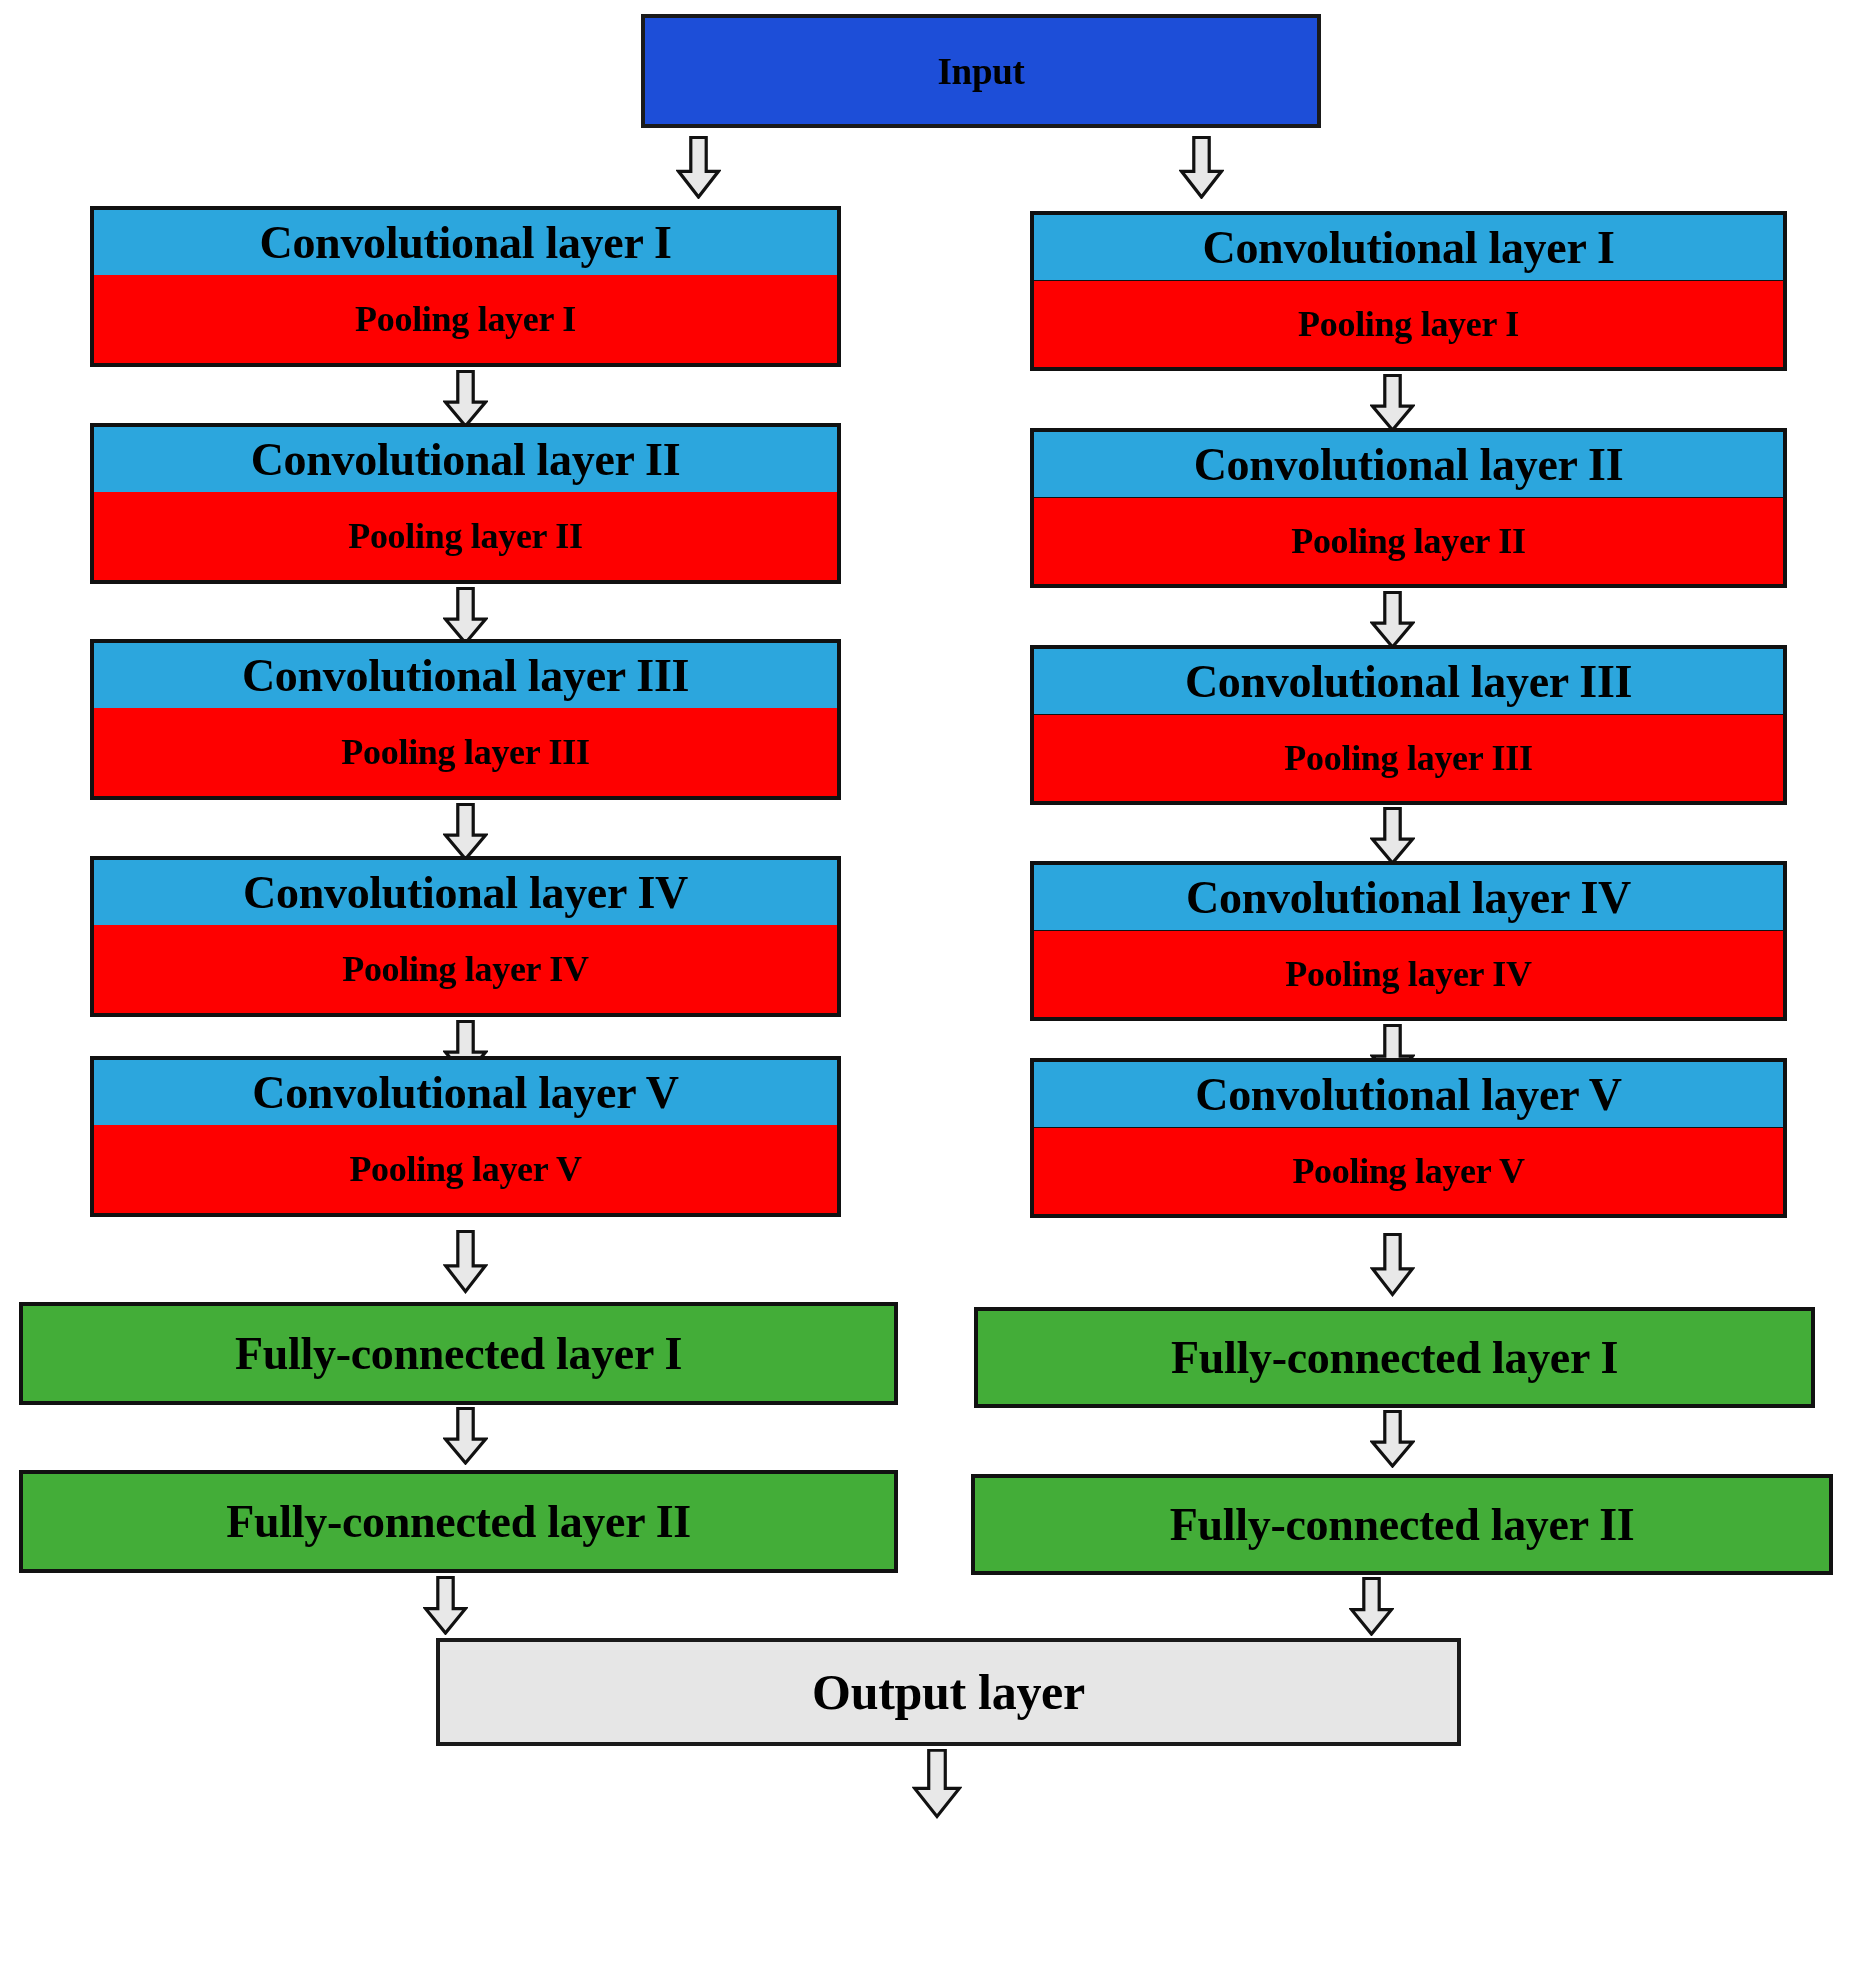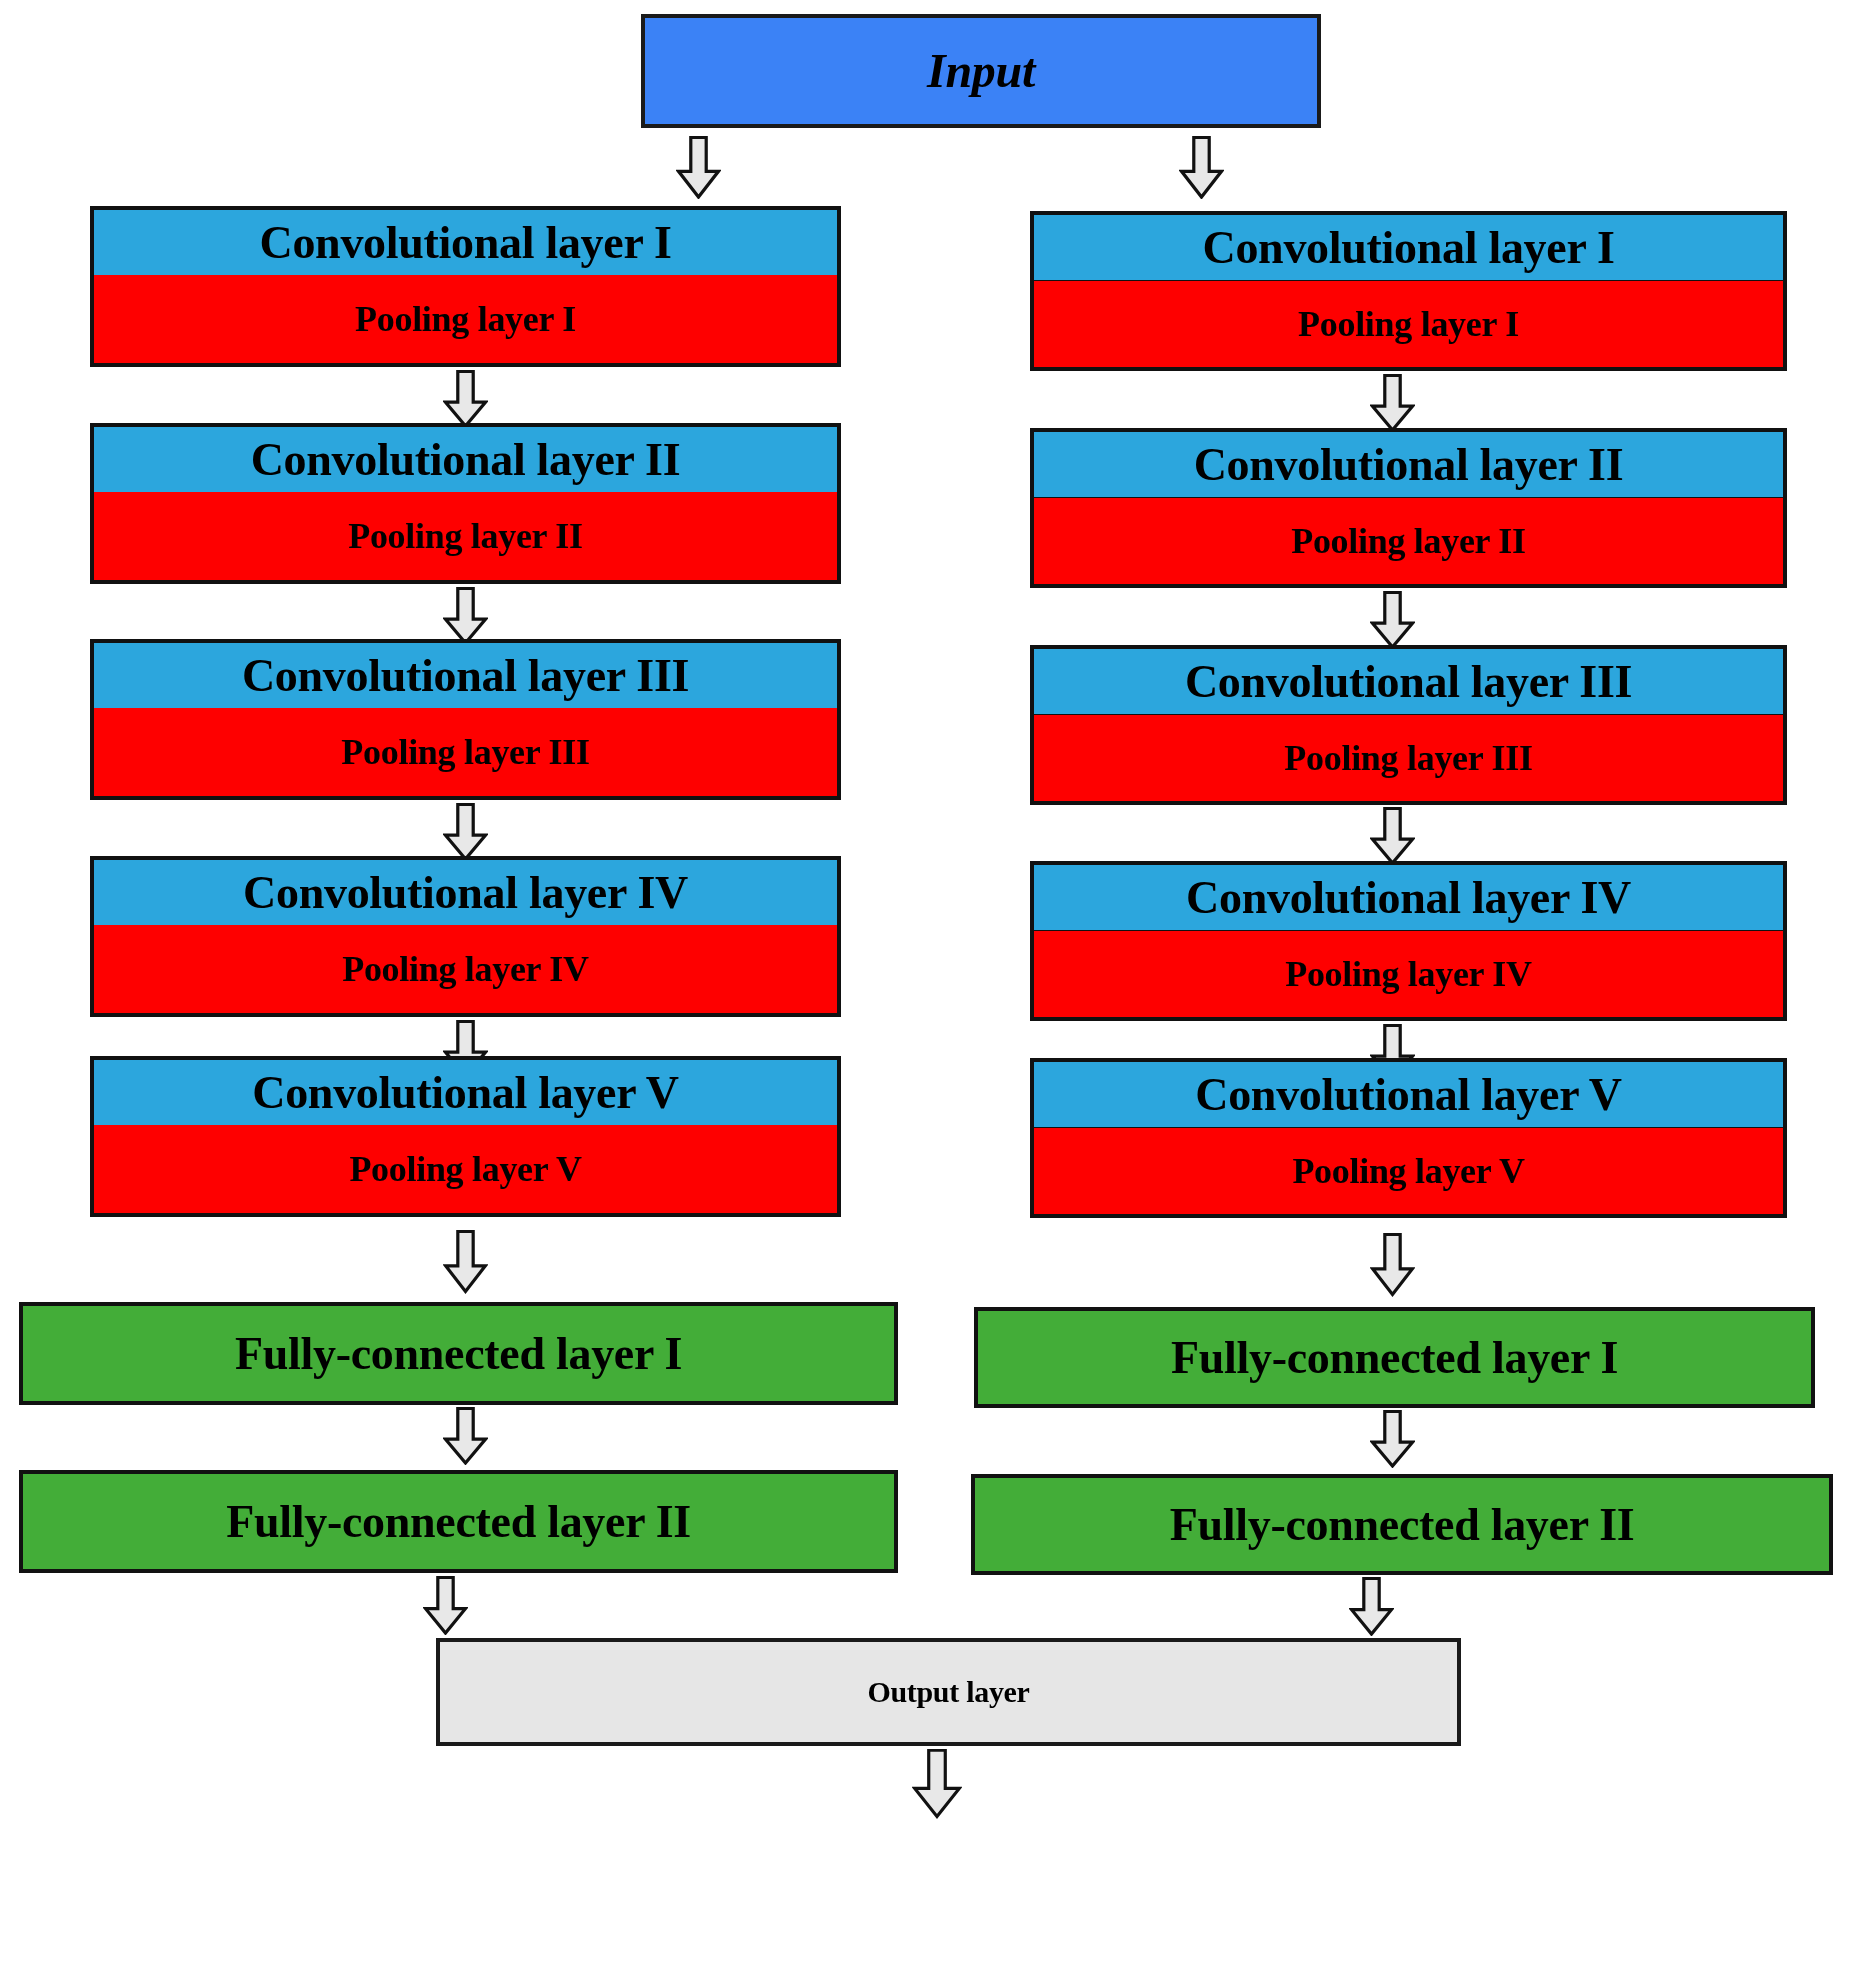--- a/index.html
+++ b/index.html
@@ -22,29 +22,28 @@
     align-items: center;
     justify-content: center;
     color: #000000;
     font-weight: bold;
     text-align: center;
     line-height: 1.0;
     letter-spacing: -0.3px;
     white-space: nowrap;
   }
   .plain-box {
-    background: #3b82f6;
+    background: #1d4ed8;
     border: 4.5px solid #1a1a1a;
-    font-size: 48px;
-    font-style: italic;
+    font-size: 37px;
   }
   .gray-box {
     background: #e6e6e6;
     border: 4.5px solid #1a1a1a;
-    font-size: 30px;
+    font-size: 50px;
   }
   .stack {
     position: absolute;
     box-sizing: border-box;
     border: 4.5px solid #111111;
     background: #f97316;
   }
   .conv {
     position: absolute;
     left: 0;

